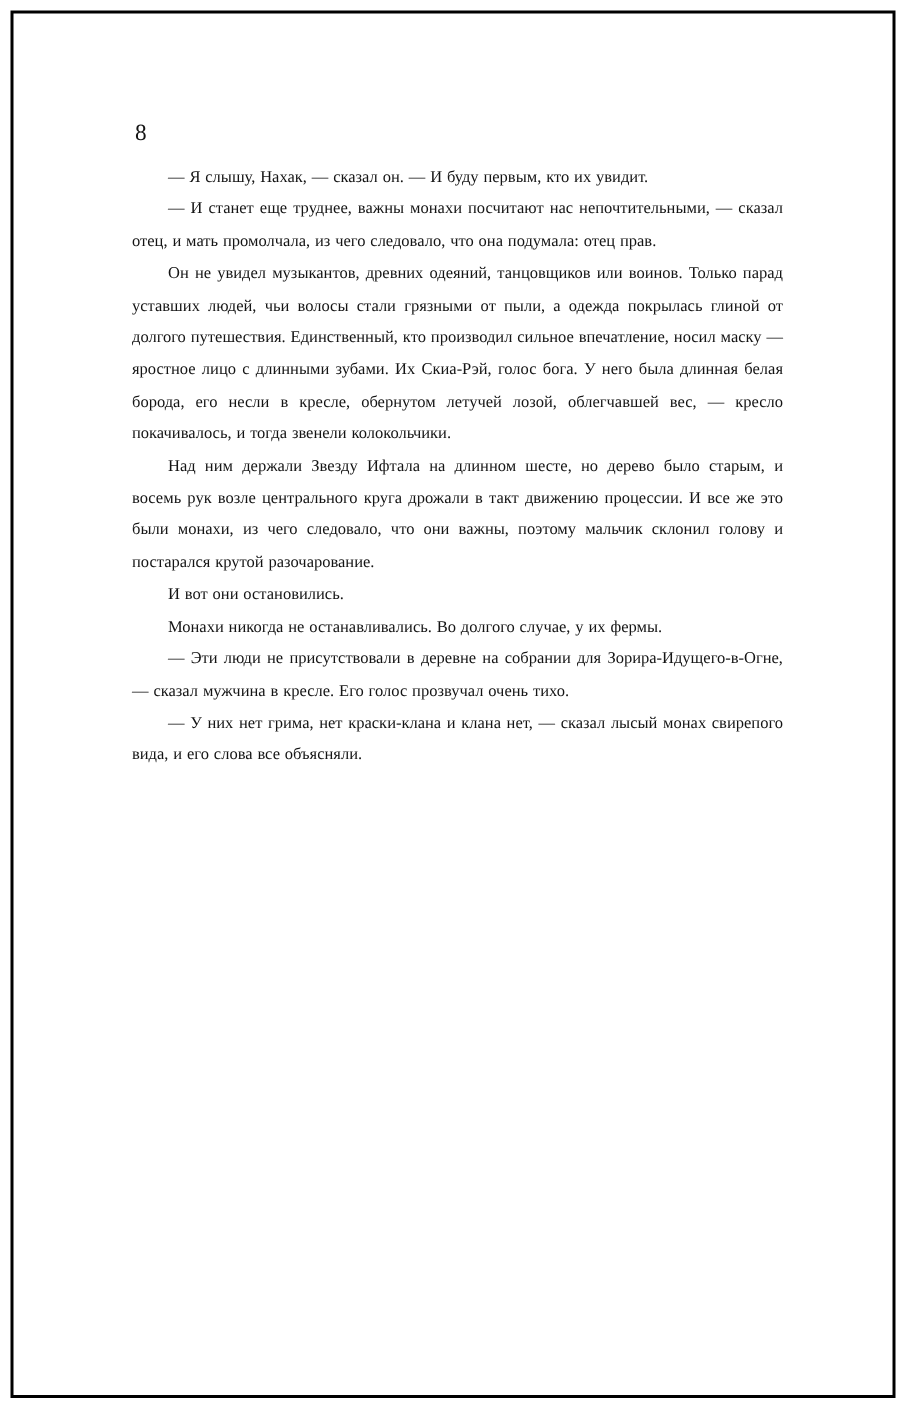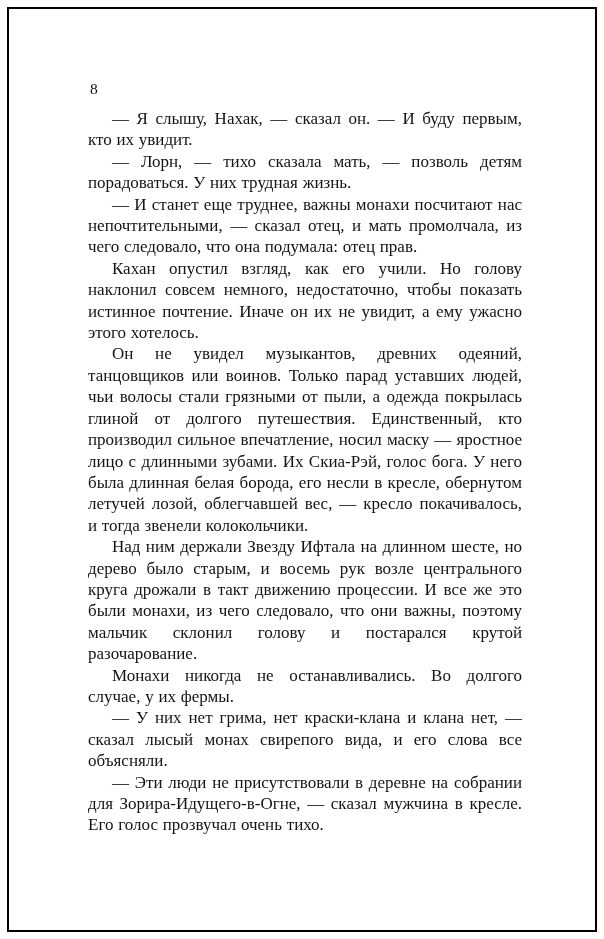--- a/index.html
+++ b/index.html
@@ -31,38 +31,37 @@
     top: 78px;
     width: 434px;
   }
   .page-number {
     font-size: 15.5px;
     line-height: 21px;
     margin: 0 0 9px 2px;
   }
   .text-block p.para {
     margin: 0;
-    font-size: 17px;
+    font-size: 11px;
     line-height: 21.4px;
     text-align: justify;
     text-indent: 24px;
     word-spacing: 0.5px;
   }
 </style>
 </head>
 <body>
 
 <div class="frame"></div>
 
 <div class="content">
   <div class="page-number">8</div>
   <div class="text-block">
       <p class="para">— Я слышу, Нахак, — сказал он. — И буду первым, кто их увидит.</p>
-      <p class="para">— Лорн, — тихо сказала мать, — позволь детям порадоваться. У них трудная жизнь.</p>
       <p class="para">— И станет еще труднее, важны монахи посчитают нас непочтительными, — сказал отец, и мать промолчала, из чего следовало, что она подумала: отец прав.</p>
-      <p class="para">Кахан опустил взгляд, как его учили. Но голову наклонил совсем немного, недостаточно, чтобы показать истинное почтение. Иначе он их не увидит, а ему ужасно этого хотелось.</p>
       <p class="para">Он не увидел музыкантов, древних одеяний, танцовщиков или воинов. Только парад уставших людей, чьи волосы стали грязными от пыли, а одежда покрылась глиной от долгого путешествия. Единственный, кто производил сильное впечатление, носил маску — яростное лицо с длинными зубами. Их Скиа-Рэй, голос бога. У него была длинная белая борода, его несли в кресле, обернутом летучей лозой, облегчавшей вес, — кресло покачивалось, и тогда звенели колокольчики.</p>
       <p class="para">Над ним держали Звезду Ифтала на длинном шесте, но дерево было старым, и восемь рук возле центрального круга дрожали в такт движению процессии. И все же это были монахи, из чего следовало, что они важны, поэтому мальчик склонил голову и постарался крутой разочарование.</p>
+      <p class="para">И вот они остановились.</p>
       <p class="para">Монахи никогда не останавливались. Во долгого случае, у их фермы.</p>
+      <p class="para">— Эти люди не присутствовали в деревне на собрании для Зорира-Идущего-в-Огне, — сказал мужчина в кресле. Его голос прозвучал очень тихо.</p>
       <p class="para">— У них нет грима, нет краски-клана и клана нет, — сказал лысый монах свирепого вида, и его слова все объясняли.</p>
-      <p class="para">— Эти люди не присутствовали в деревне на собрании для Зорира-Идущего-в-Огне, — сказал мужчина в кресле. Его голос прозвучал очень тихо.</p>
     </div>
 </div>
 
 </body></html>

